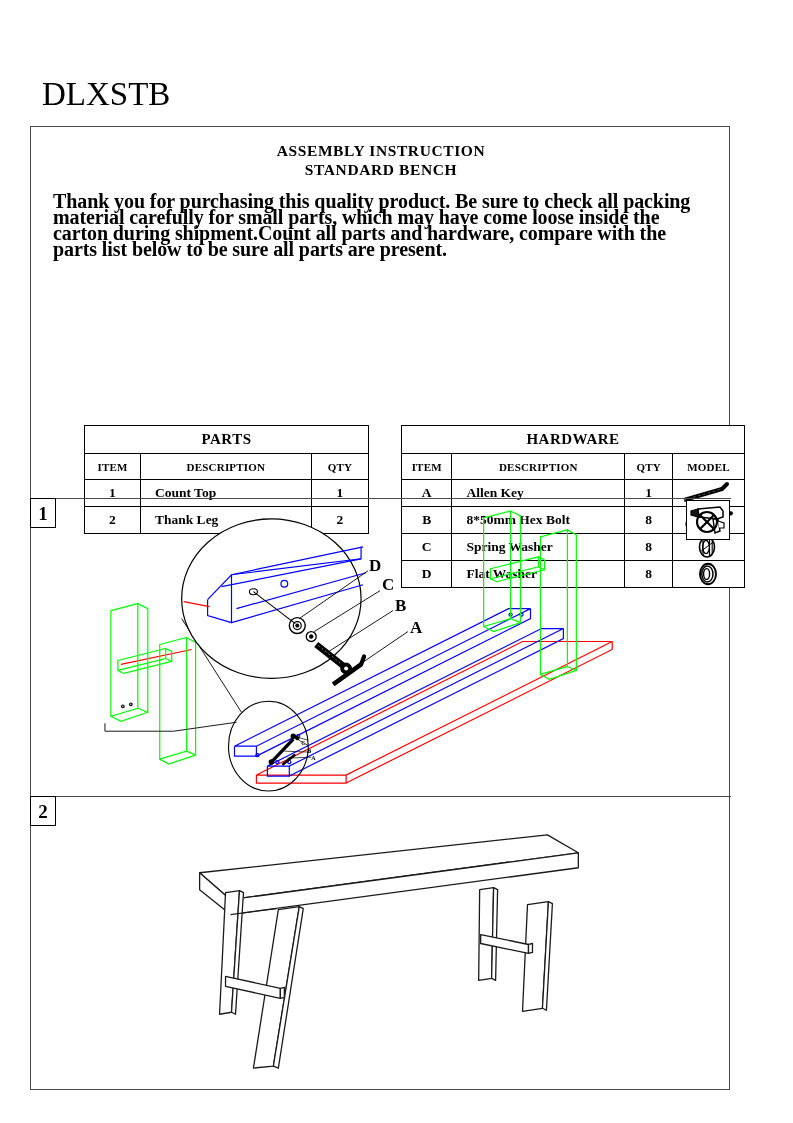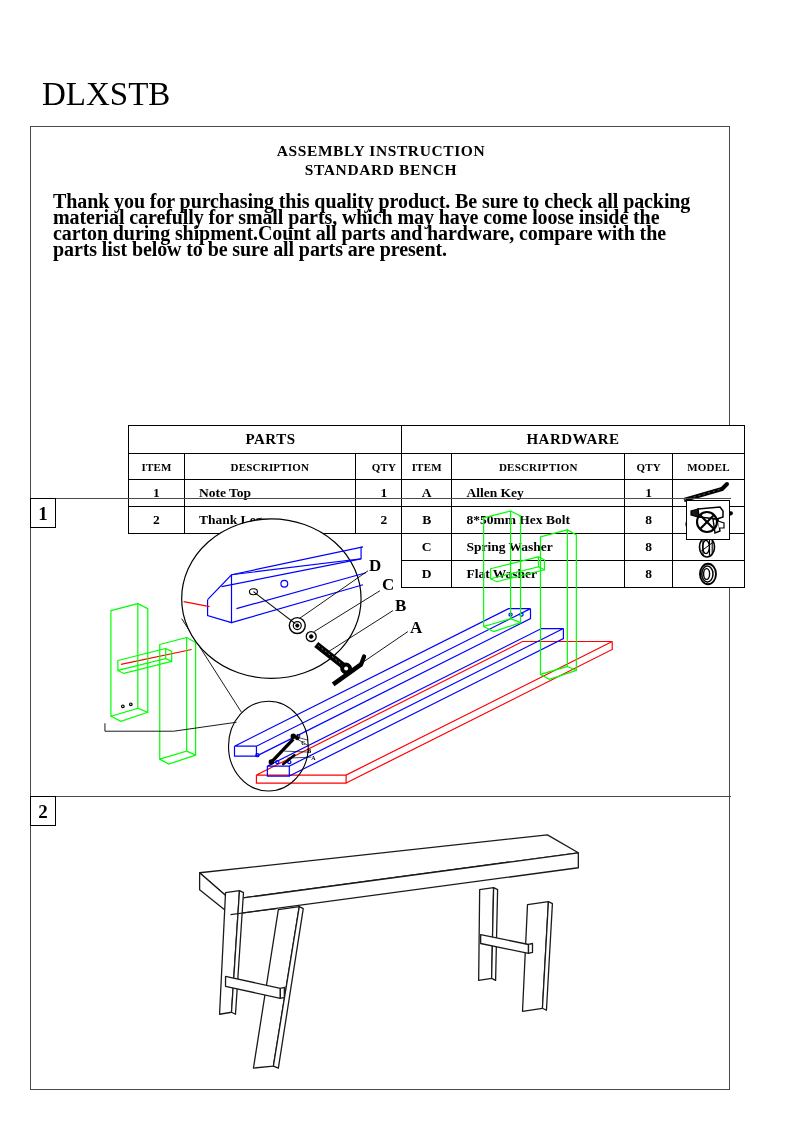--- a/index.html
+++ b/index.html
@@ -100,21 +100,21 @@
   }
   .tbl .body-cell {
     font-size: 13.5px;
     height: 26px;
   }
   .desc-left {
     text-align: left !important;
     padding-left: 14px !important;
   }
 
-  #parts-table { left: 53px; top: 298px; width: 285px; margin-left: 44px; }
+  #parts-table { left: 53px; top: 298px; width: 285px; }
   #parts-table .c-item { width: 58px; }
   #parts-table .c-desc { width: 167px; }
   #parts-table .c-qty  { width: 60px; }
 
   #hardware-table { left: 370px; top: 298px; width: 344px; }
   #hardware-table .c-item  { width: 52px; }
   #hardware-table .c-desc  { width: 170px; }
   #hardware-table .c-qty   { width: 50px; }
   #hardware-table .c-model { width: 72px; }
   #hardware-table .model-cell { height: 26px; }
@@ -183,21 +183,21 @@
         <tr>
       <td class="caption-cell" colspan="3">PARTS</td>
     </tr>
     <tr>
       <td class="colhead c-item">ITEM</td>
       <td class="colhead c-desc">DESCRIPTION</td>
       <td class="colhead c-qty">QTY</td>
     </tr>
     <tr>
       <td class="body-cell c-item">1</td>
-      <td class="body-cell c-desc desc-left">Note Top</td>
+      <td class="body-cell c-desc desc-left">Count Top</td>
       <td class="body-cell c-qty">1</td>
     </tr>
     <tr>
       <td class="body-cell c-item">2</td>
       <td class="body-cell c-desc desc-left">Thank Leg</td>
       <td class="body-cell c-qty">2</td>
     </tr>
   </tbody>
     </table>
 

